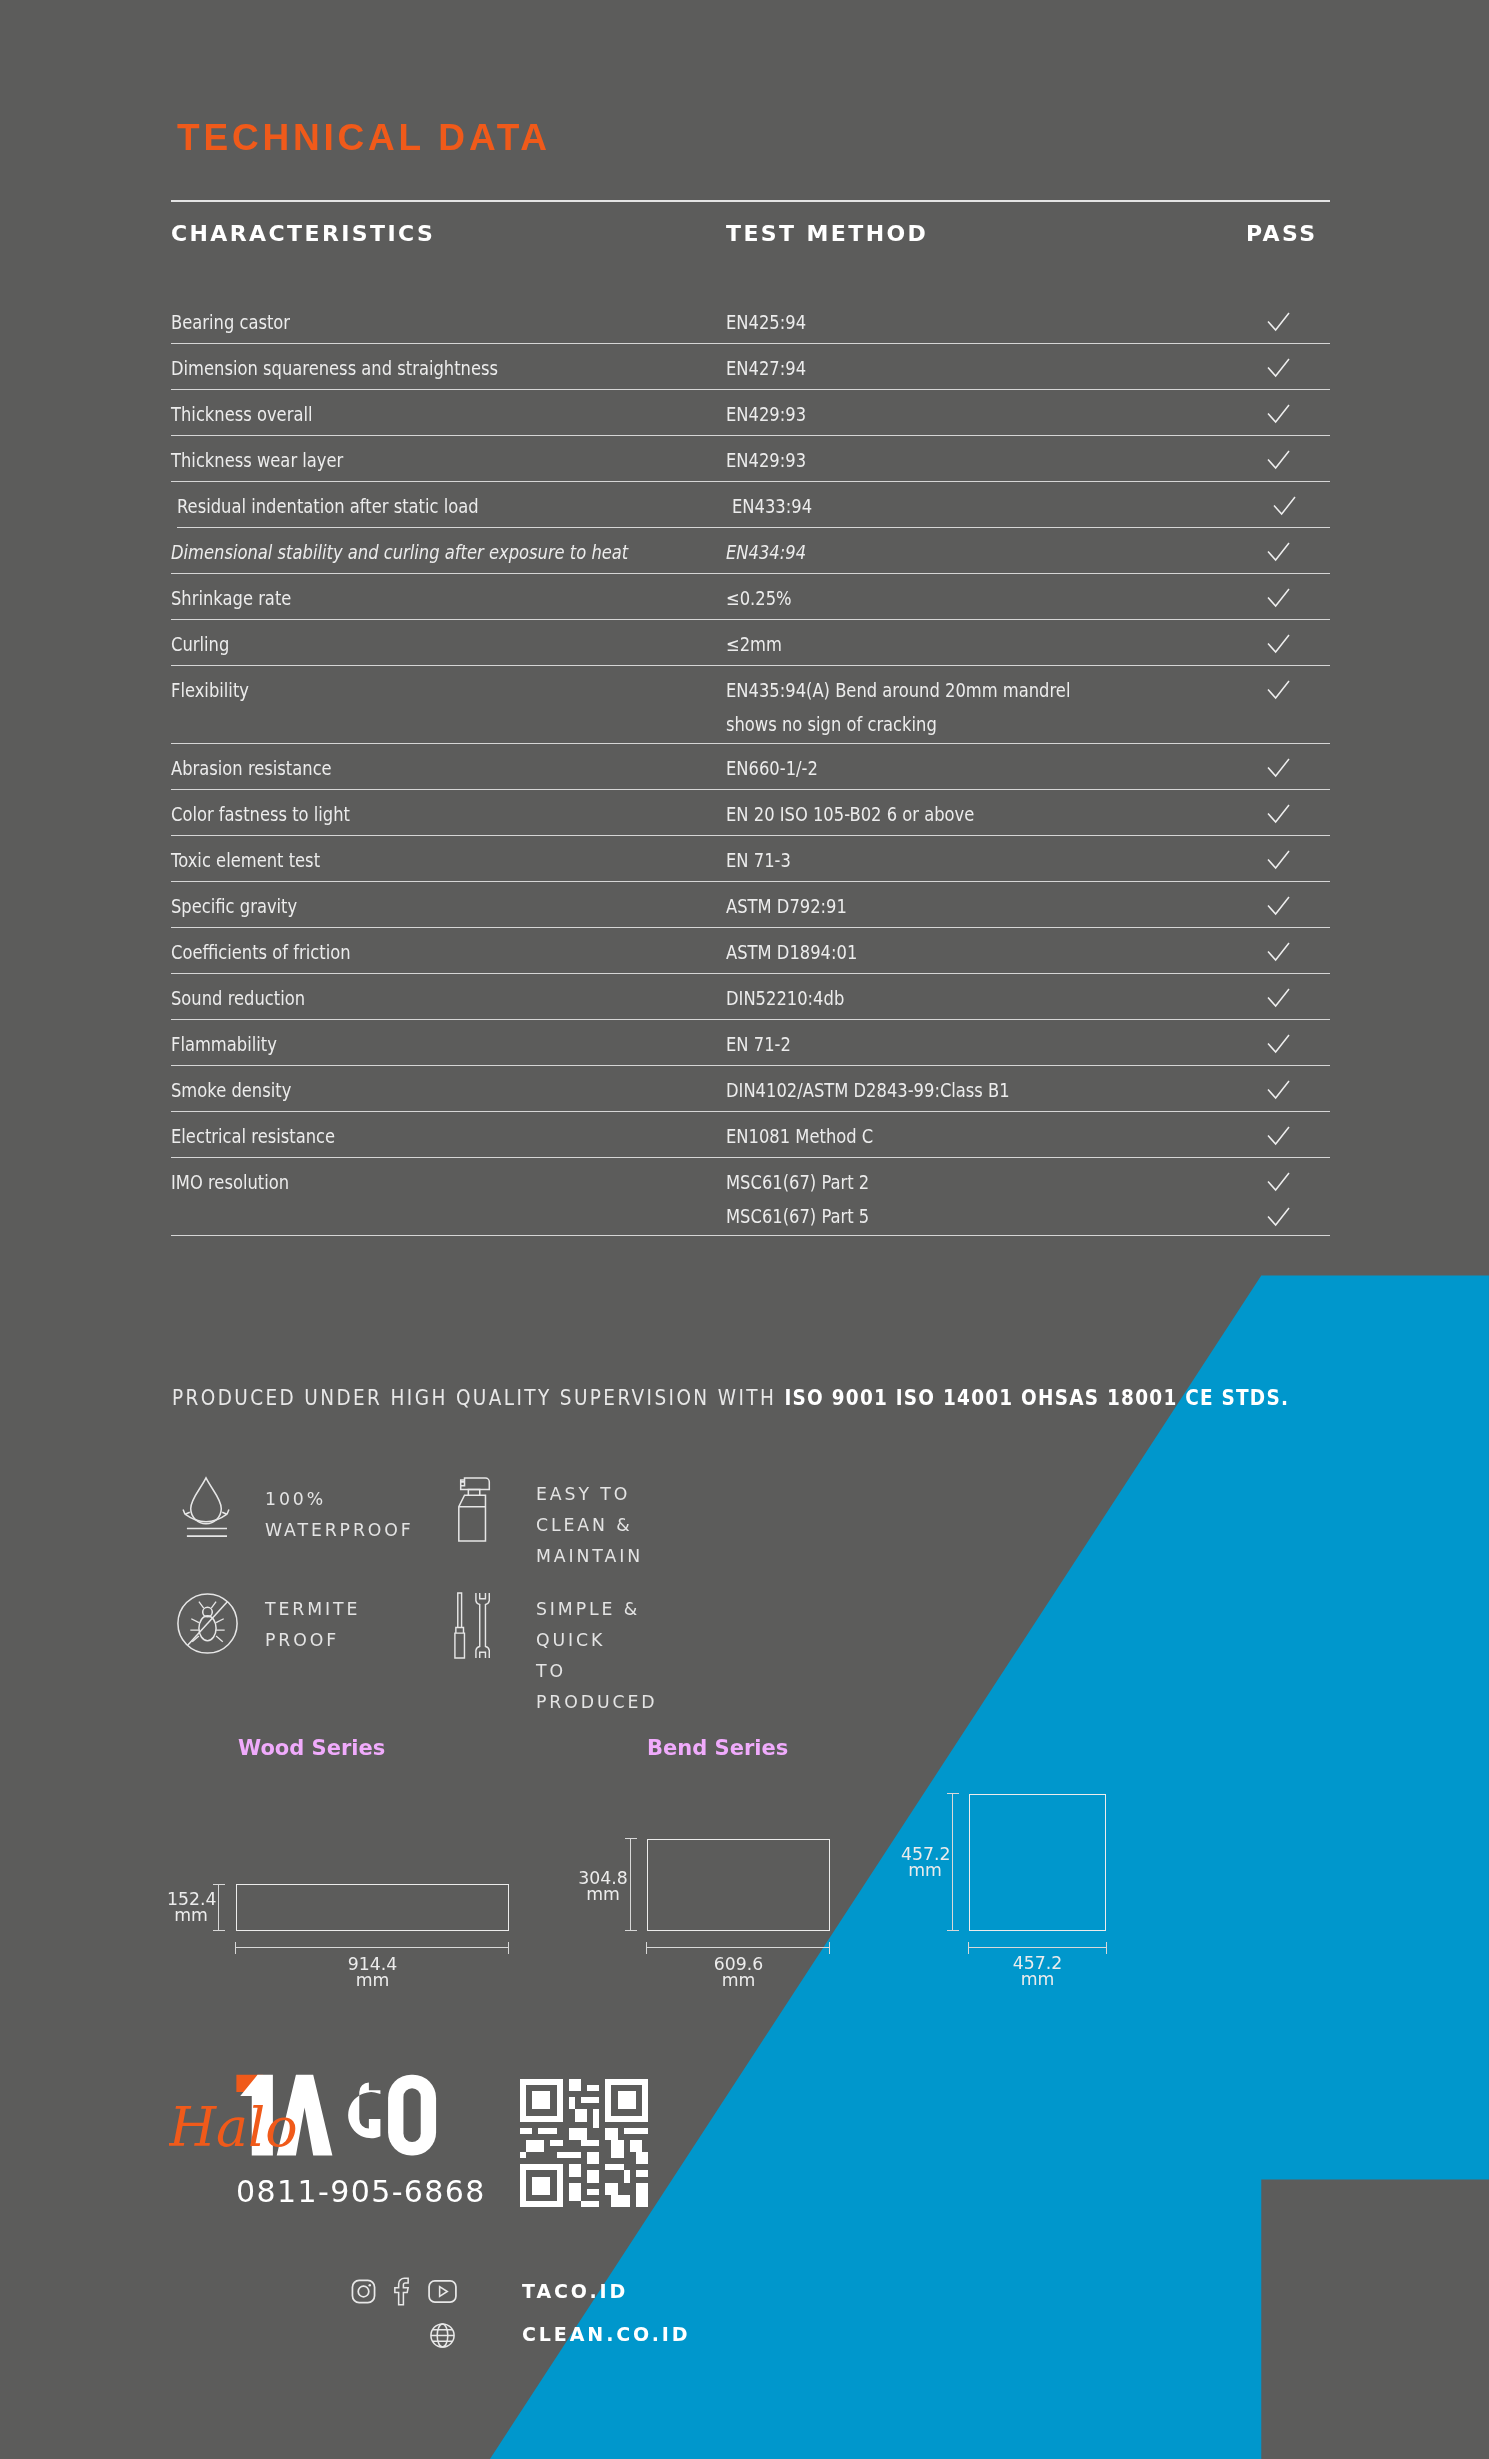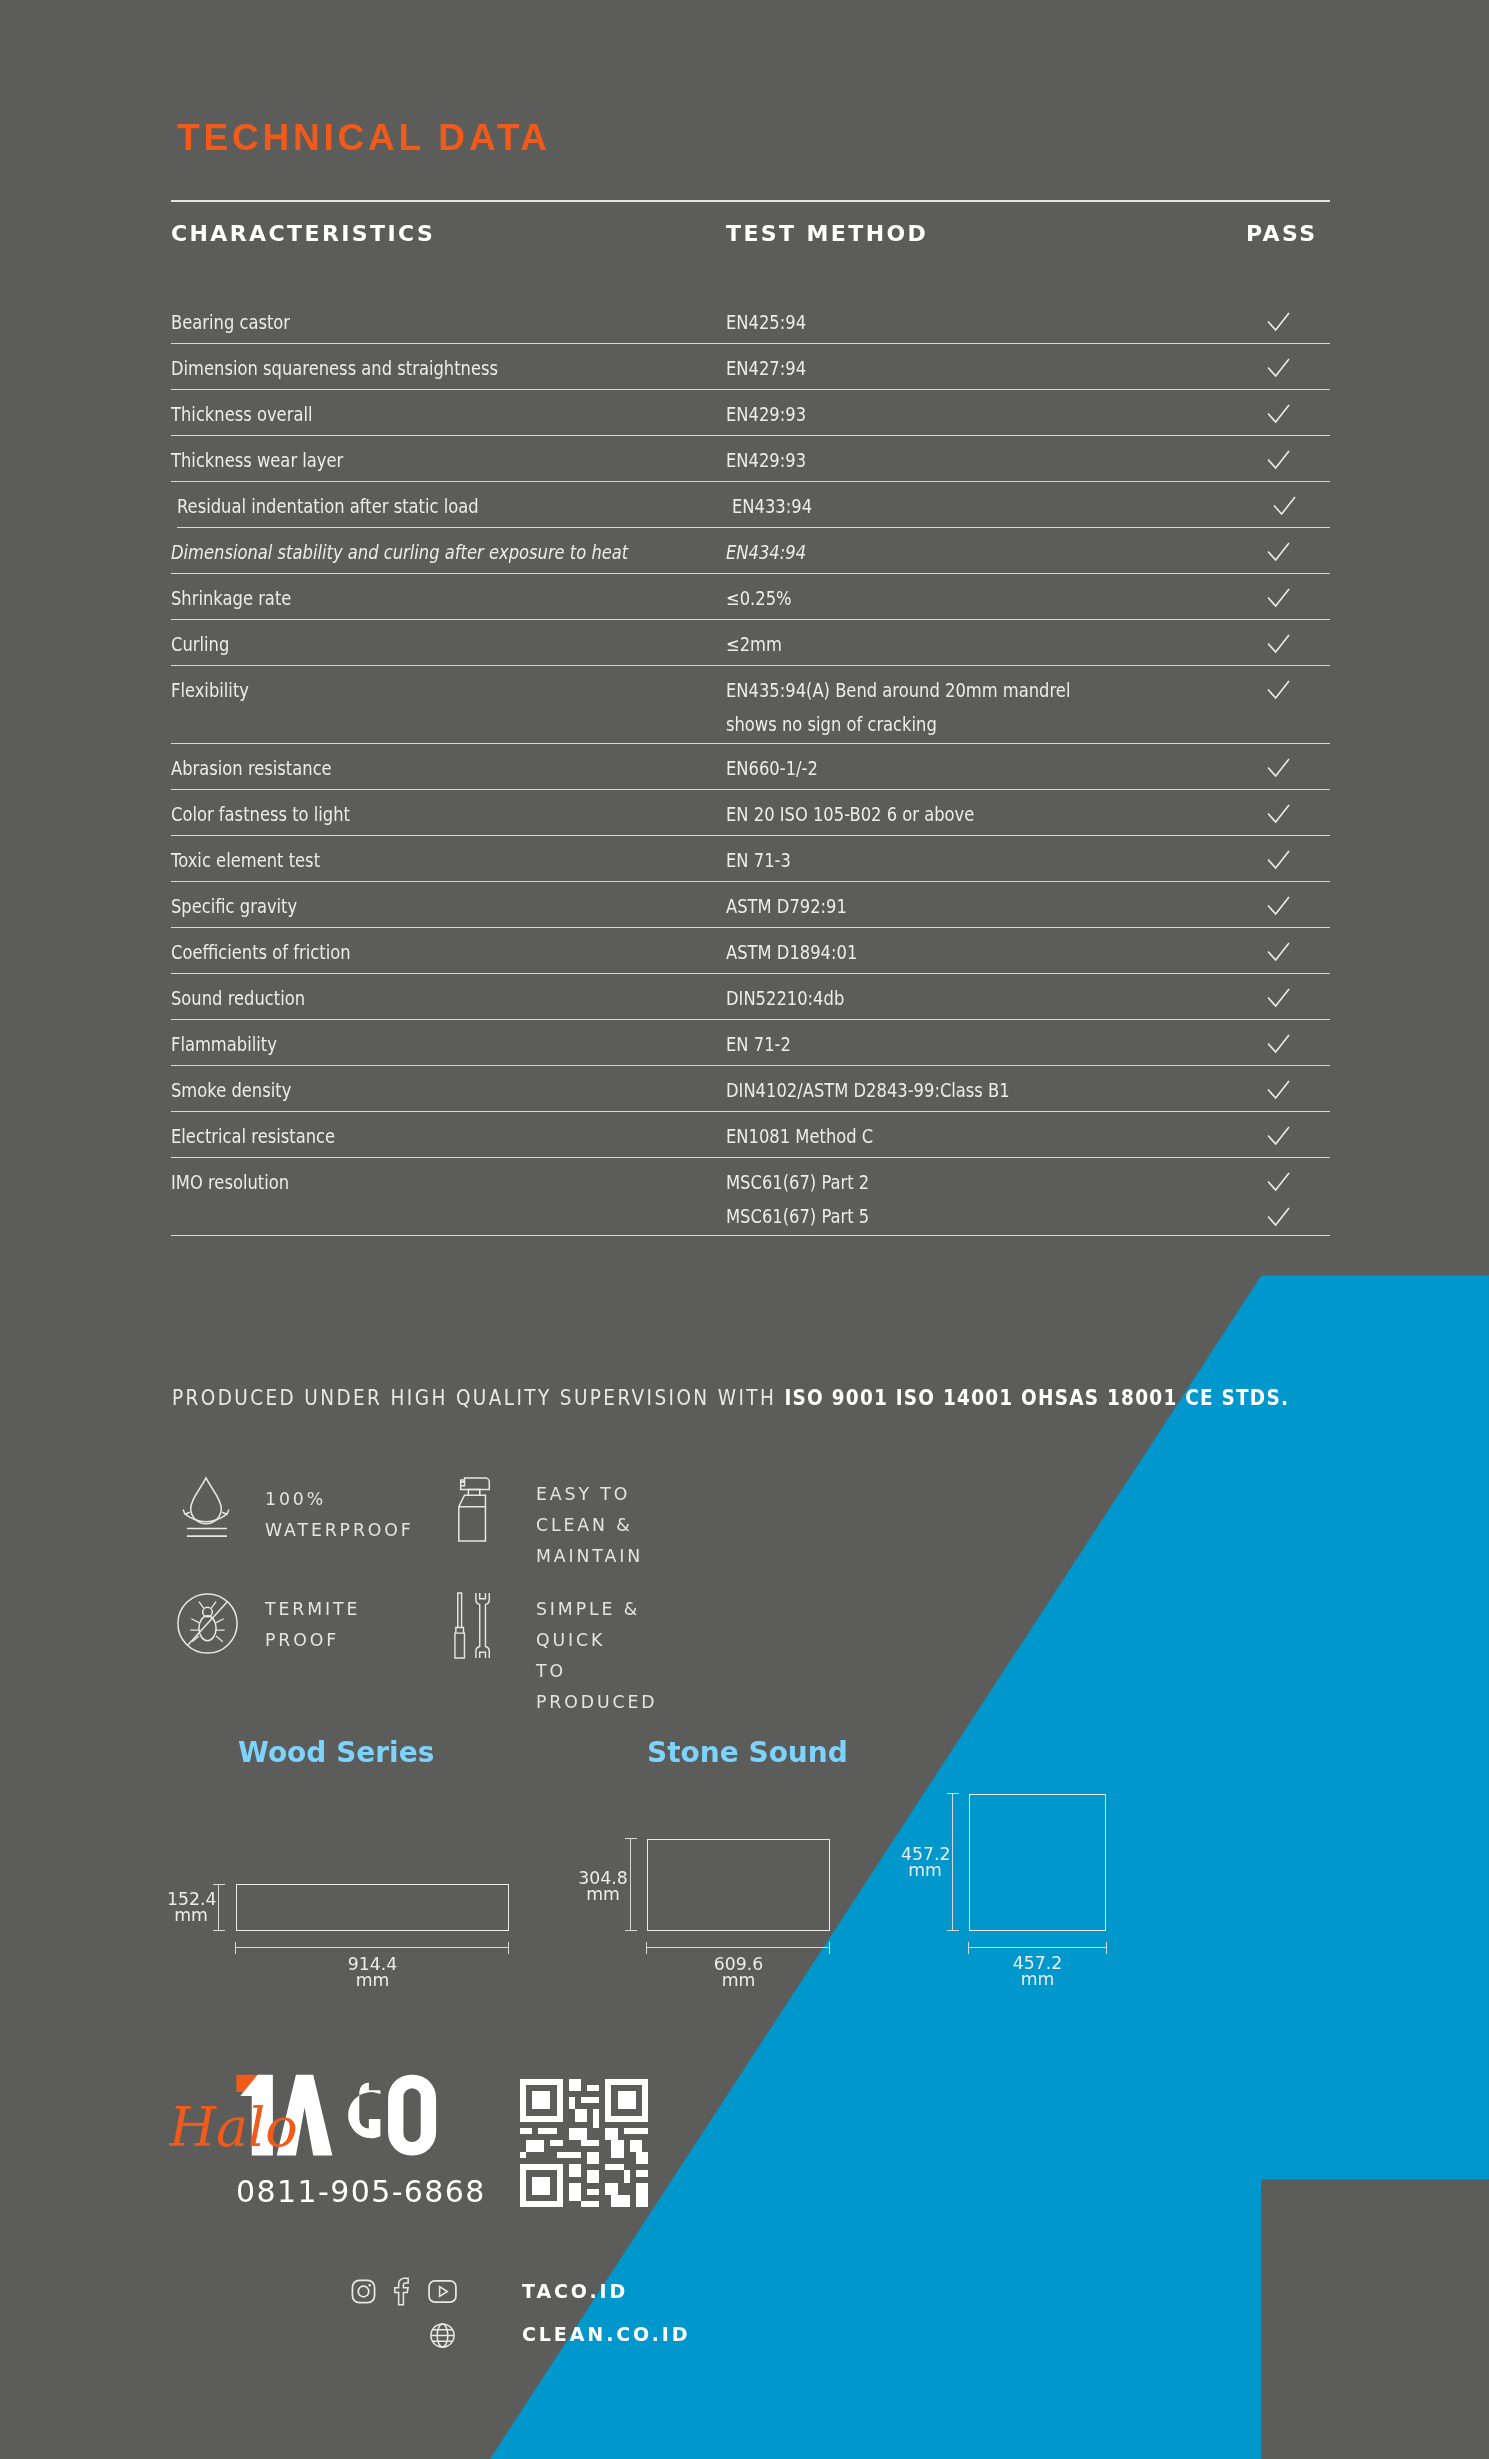--- a/index.html
+++ b/index.html
@@ -19,21 +19,21 @@
   .c1 { left:0; top:7.7px; }
   .c2 { left:555px; top:7.7px; }
   .check { position:absolute; left:1095px; width:25px; height:21px; }
   .check svg { width:25px; height:21px; }
   .produced { left:172px; top:1386px; font-size:21px; letter-spacing:2.7px; color:#e8e8e8; white-space:nowrap;
               font-family:"DejaVu Sans", sans-serif; transform:scaleX(0.88); transform-origin:left; }
   .produced b { color:#ffffff; letter-spacing:1.4px; }
   .feat-icon { position:absolute; }
   .feat-text { position:absolute; font-size:17.3px; letter-spacing:2.9px; line-height:31px; color:#e4e4e4;
                font-family:"DejaVu Sans", sans-serif; }
-  .series-title { font-size:28px; font-weight:bold; color:#7dd3fc; font-family:"DejaVu Sans", sans-serif; }
+  .series-title { font-size:21px; font-weight:bold; color:#f0abfc; font-family:"DejaVu Sans", sans-serif; }
   .dim { position:absolute; font-size:17.3px; line-height:16.3px; text-align:center; color:#ececec;
          font-family:"DejaVu Sans", sans-serif; }
   .box { position:absolute; border:1.9px solid #ececec; box-sizing:border-box; }
   .hline { position:absolute; height:1.4px; background:#d8d8d8; }
   .vline { position:absolute; width:1.4px; background:#d8d8d8; }
   .tick-h { position:absolute; width:11.5px; height:1.4px; background:#d8d8d8; }
   .tick-v { position:absolute; width:1.4px; height:11.5px; background:#d8d8d8; }
   .phone { left:236px; top:2174px; font-size:30px; color:#fff; letter-spacing:1.4px; font-family:"DejaVu Sans", sans-serif; }
   .web { font-size:19px; font-weight:bold; color:#fff; letter-spacing:2.9px; font-family:"DejaVu Sans", sans-serif; }
 </style>
@@ -234,21 +234,21 @@
     <path d="M5 2 h4 v36 h-4z M3 38 h8 v6 h-8z M2 44 h10 v26 h-10z" fill="none" stroke="#e6e6e6" stroke-width="1.5"></path>
     <path d="M24 2 v8 a5 5 0 0 0 4 4 v44 a5 5 0 0 0 -4 4 v8 M38 2 v8 a5 5 0 0 1 -4 4 v44 a5 5 0 0 1 4 4 v8 M28 2 v6 h6 v-6 M28 70 v-6 h6 v6" fill="none" stroke="#e6e6e6" stroke-width="1.5"></path>
   </svg>
   <div class="feat-text" style="left:536px;top:1594px">
     <div>SIMPLE &amp; QUICK</div>
     <div>TO PRODUCED</div>
   </div>
 </div>
 
 <div class="layer series-title" style="left:238px;top:1736px">Wood Series</div>
-<div class="layer series-title" style="left:647px;top:1736px">Stone Sound</div>
+<div class="layer series-title" style="left:647px;top:1736px">Bend Series</div>
 
 <div class="layer" style="left:0;top:0">
   <div class="box" style="left:236px;top:1884px;width:273px;height:47px"></div>
   <div class="vline" style="left:218px;top:1884px;height:47px"></div>
   <div class="tick-h" style="left:213px;top:1884px"></div>
   <div class="tick-h" style="left:213px;top:1930px"></div>
   <div class="dim" style="left:167px;top:1891px;width:48px">
     <div>152.4</div>
     <div>mm</div>
   </div>

